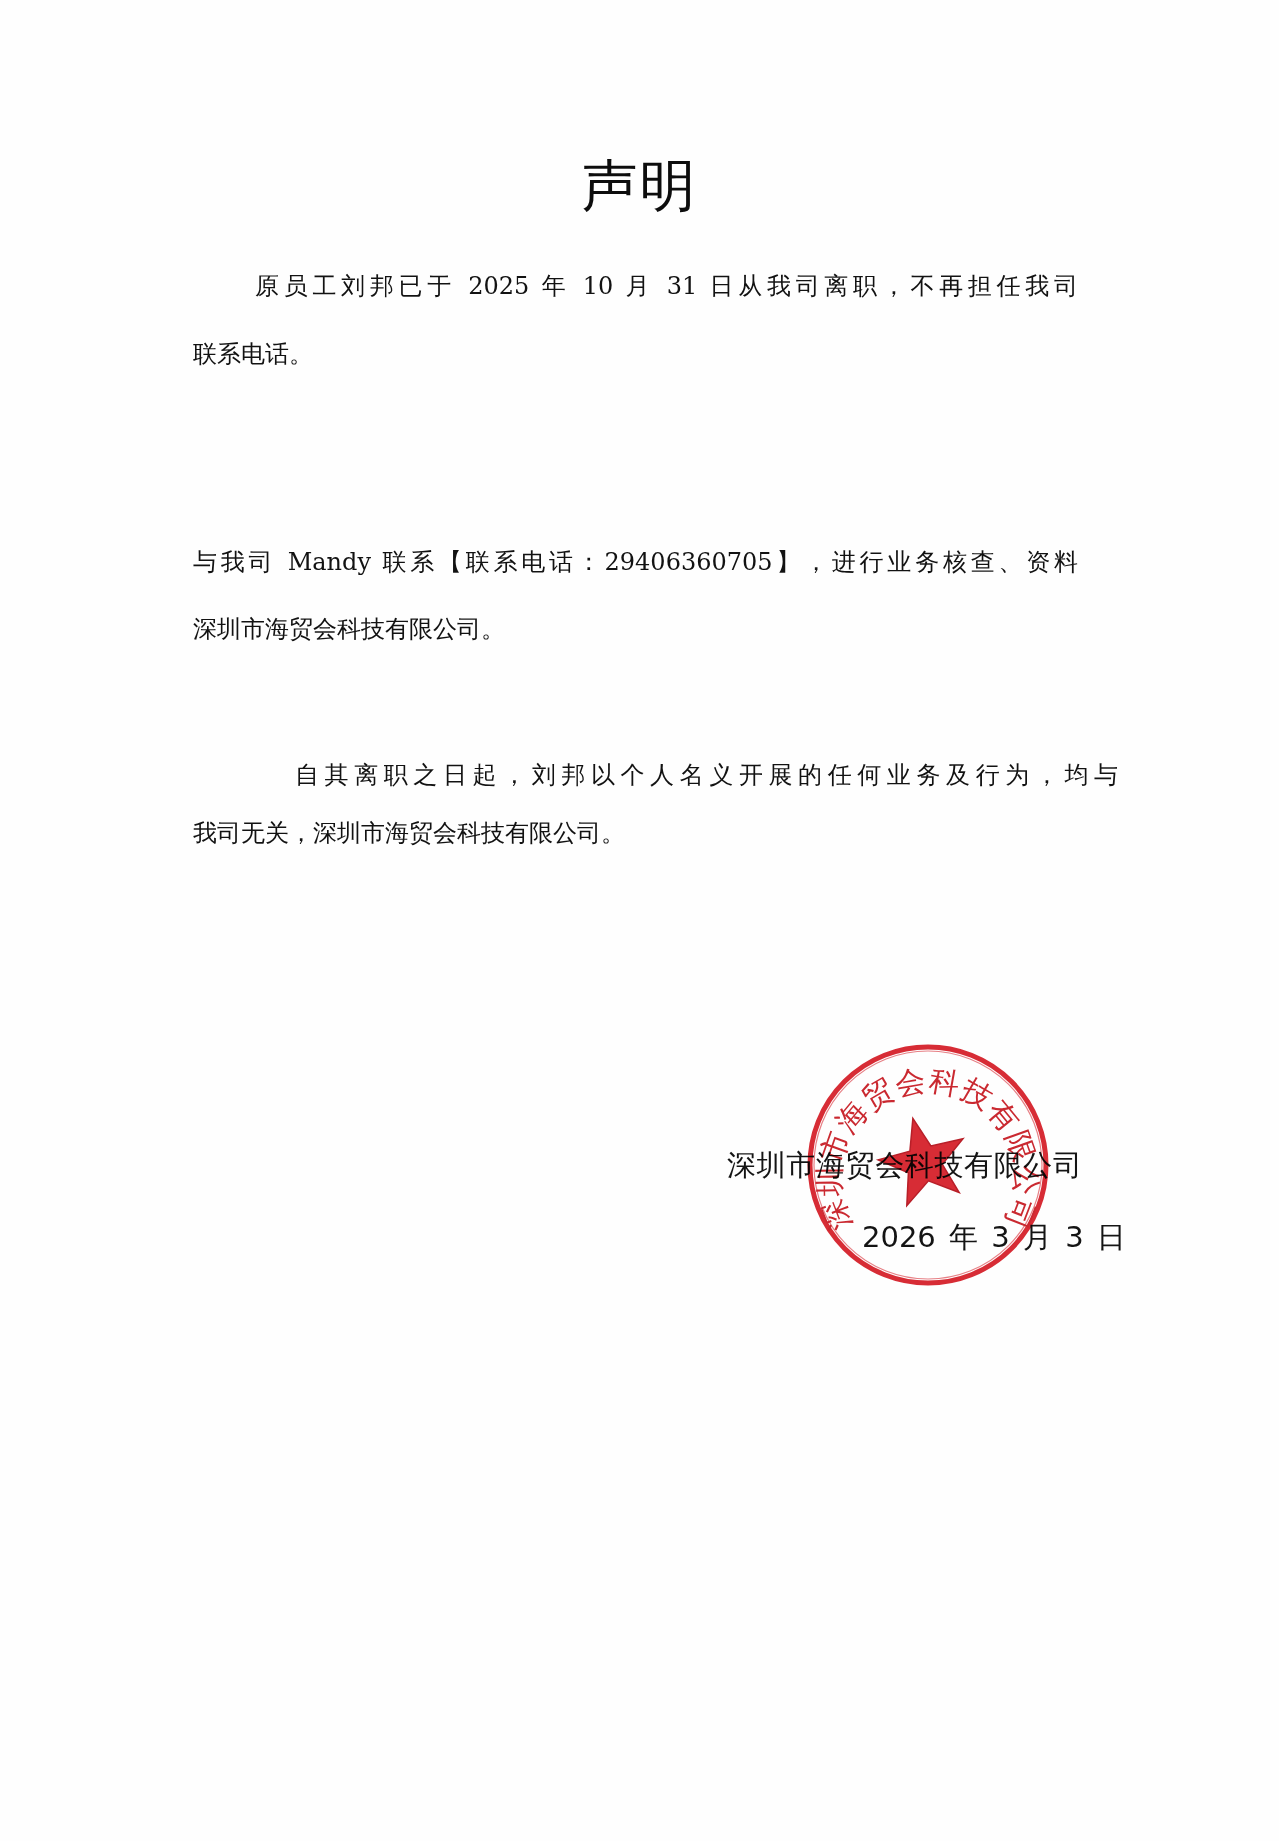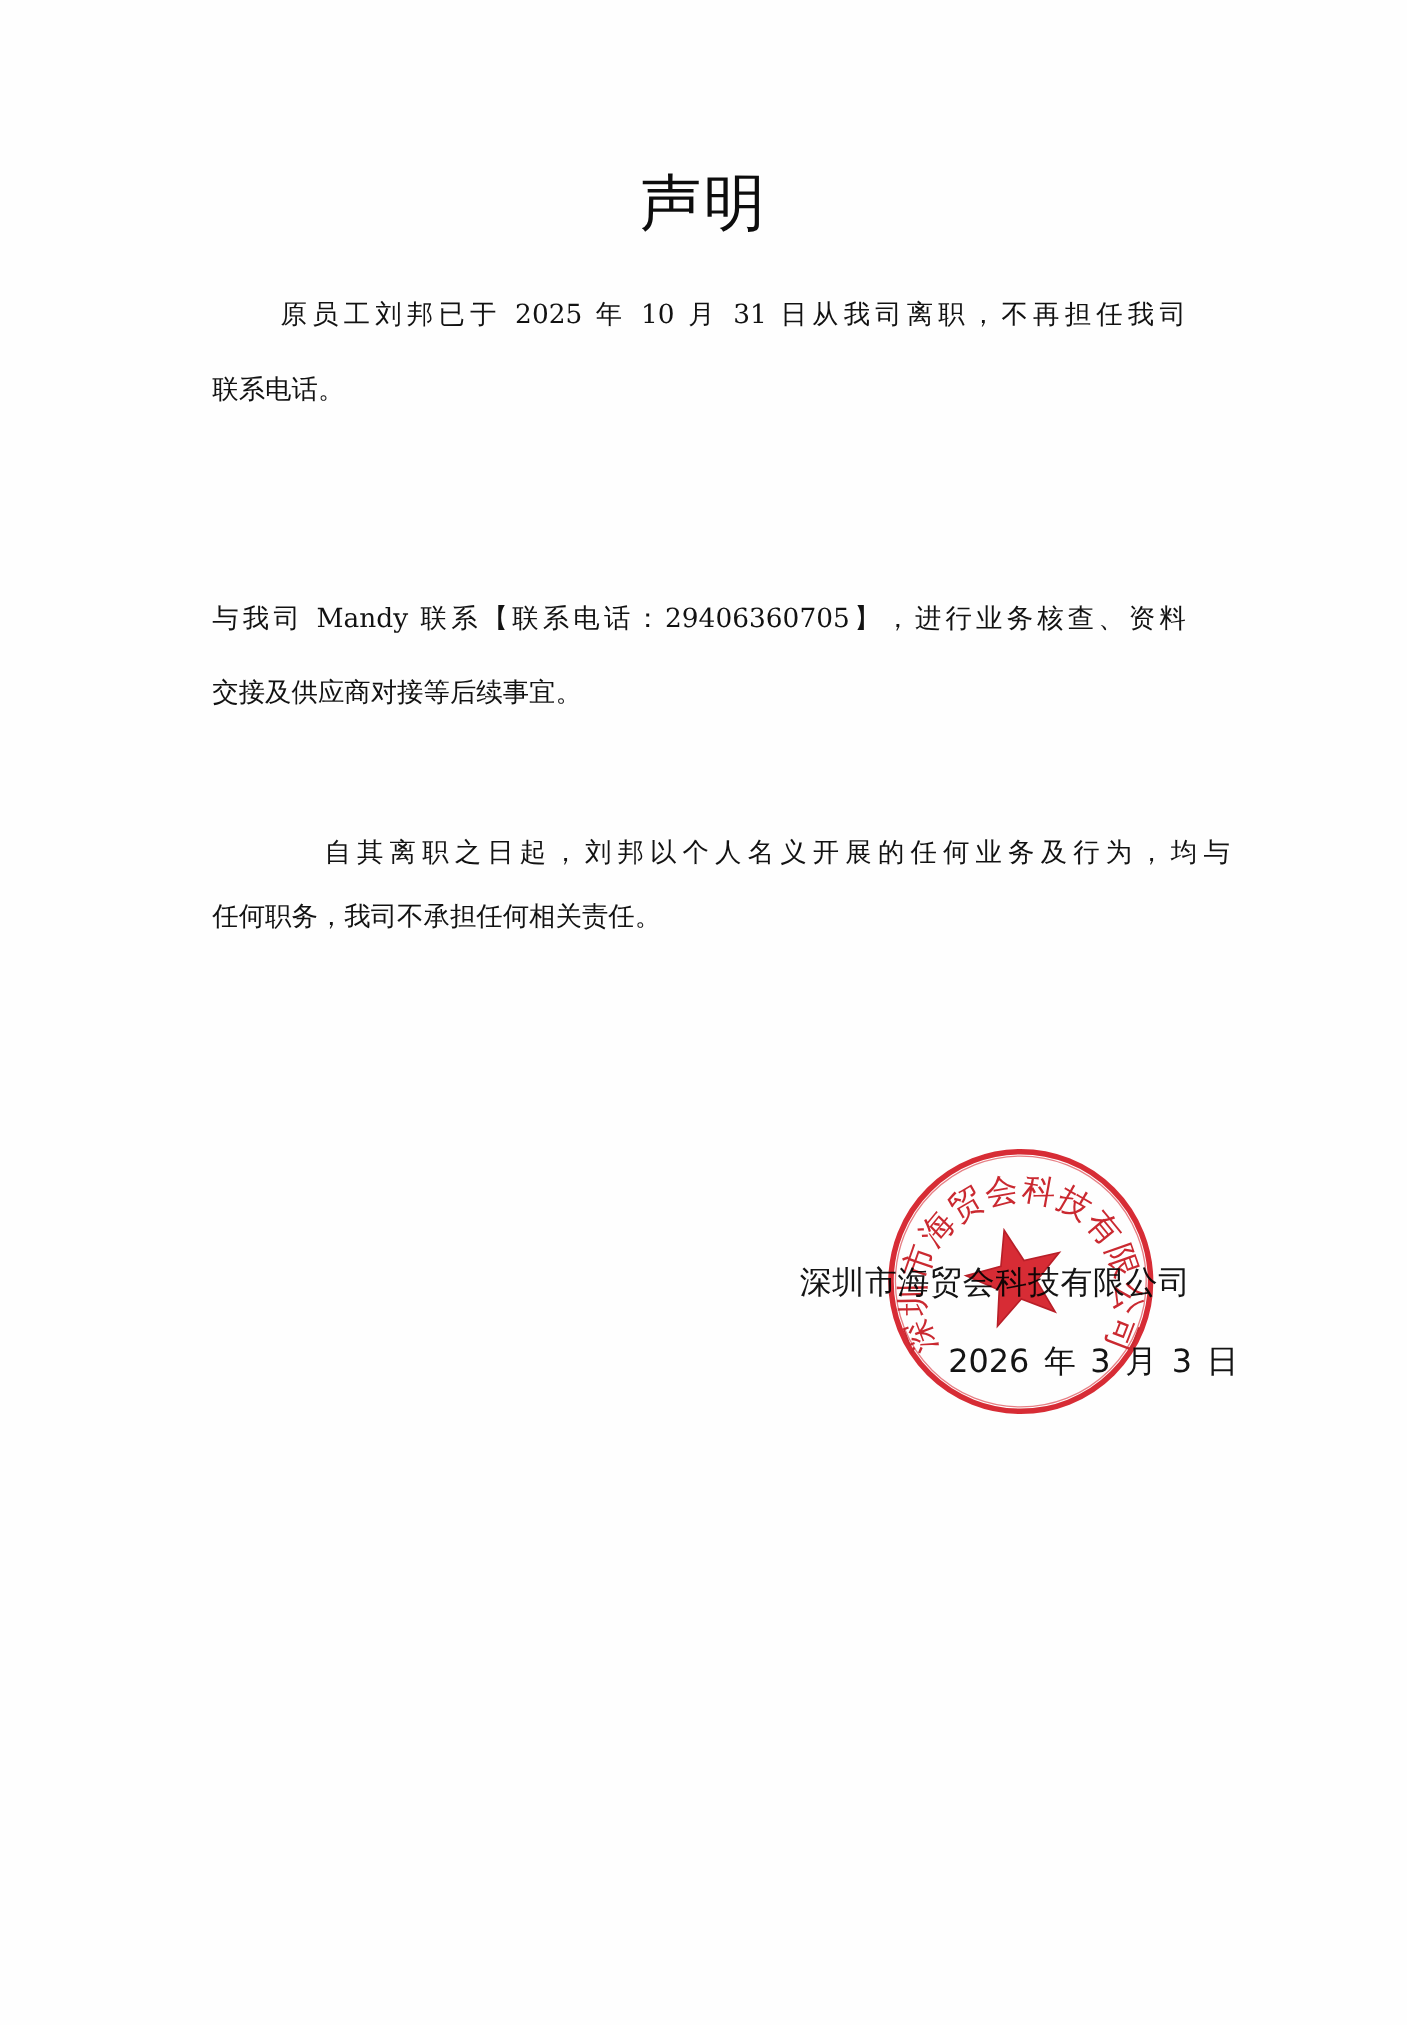--- a/index.html
+++ b/index.html
@@ -94,24 +94,24 @@
 <body>
 
 <div class="page">
 
   <div class="title">声明</div>
 
   <div class="line full indent" style="top:266px;">原员工刘邦已于 2025 年 10 月 31 日从我司离职，不再担任我司</div>
   <div class="line last" style="top:334px;">联系电话。</div>
 
   <div class="line full" style="top:542px;">与我司 Mandy 联系【联系电话：29406360705】，进行业务核查、资料</div>
-  <div class="line last" style="top:609px;">交接及供应商对接等后续事宜。</div>
+  <div class="line last" style="top:609px;">深圳市海贸会科技有限公司。</div>
 
   <div class="line full indent" style="top:755px;margin-left:40px;">自其离职之日起，刘邦以个人名义开展的任何业务及行为，均与</div>
-  <div class="line last" style="top:813px;">任何职务，我司不承担任何相关责任。</div>
+  <div class="line last" style="top:813px;">我司无关，深圳市海贸会科技有限公司。</div>
 
 
   <div class="sig company">深圳市海贸会科技有限公司</div>
   <div class="sig date">2026 年 3 月 3 日</div>
 
   <div class="stamp">
     <svg width="244" height="244" viewBox="0 0 244 244" xmlns="http://www.w3.org/2000/svg">
       <defs>
         <path id="seal-arc" d="M 40 168 A 88 88 0 1 1 204 168" fill="none"></path>
       </defs>

